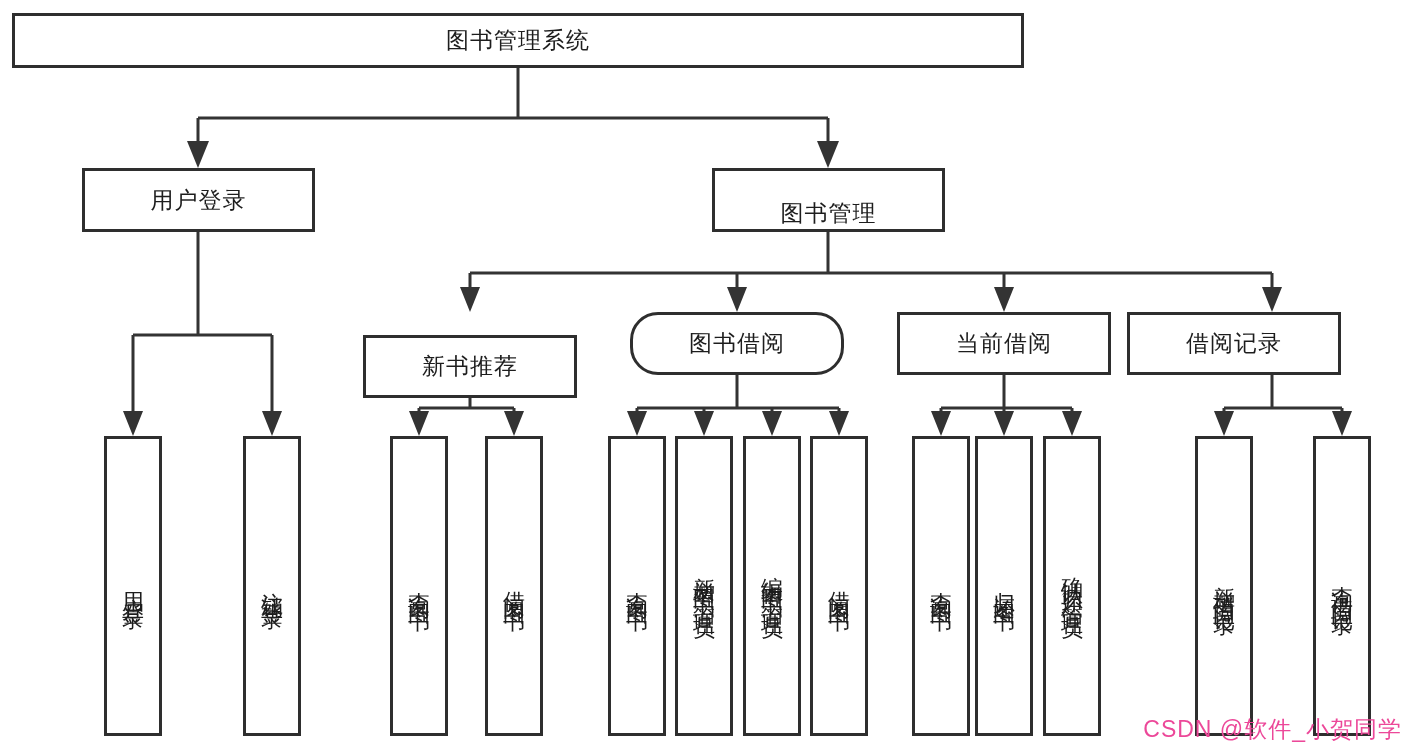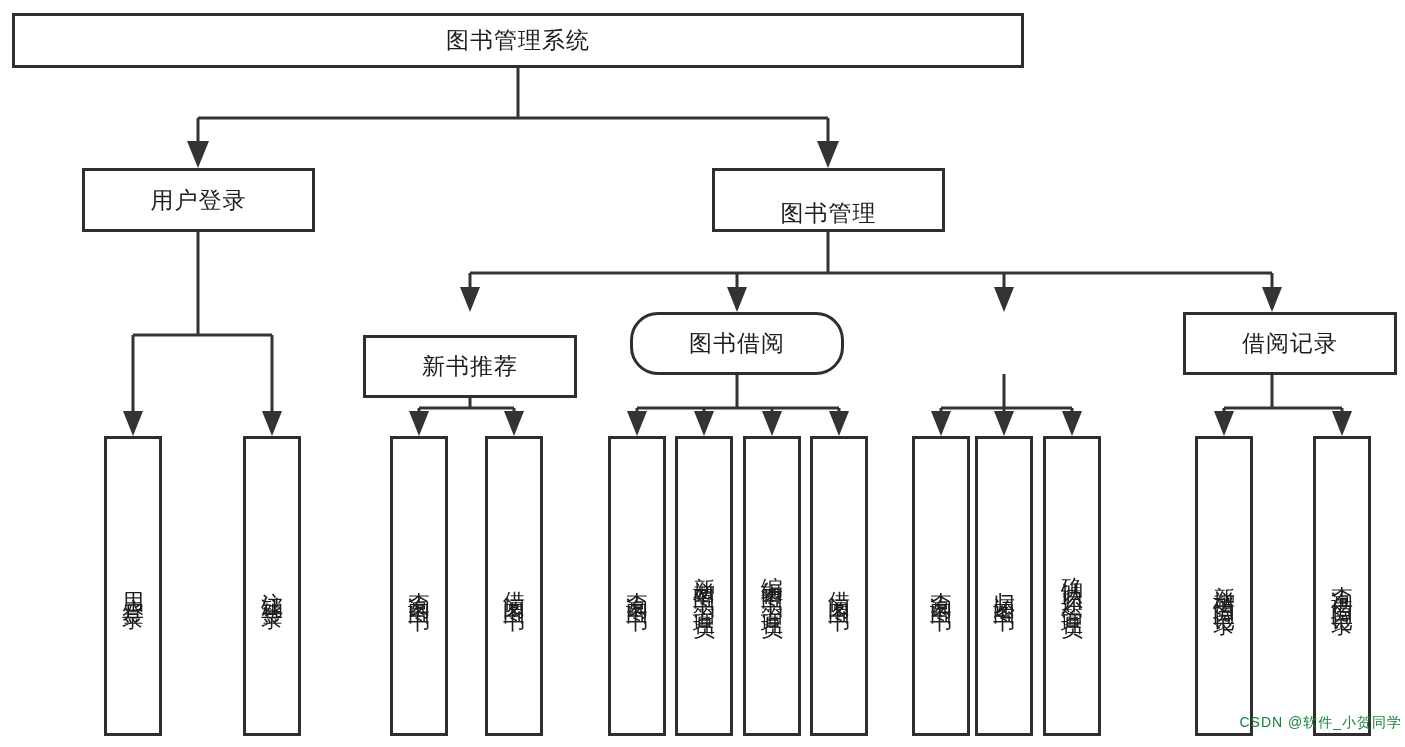--- a/index.html
+++ b/index.html
@@ -43,23 +43,23 @@
     writing-mode: vertical-rl;
     font-size: 22px;
     letter-spacing: 6px;
     line-height: 1.1;
     white-space: nowrap;
   }
   .watermark {
     position: absolute;
     top: 714px;
     right: 3px;
-    font-size: 14px;
+    font-size: 23px;
     letter-spacing: 1px;
-    color: #15803d;
+    color: #ec4899;
     white-space: nowrap;
   }
 </style>
 </head>
 <body>
 
 <div class="canvas">
 
   <svg class="edges" viewBox="0 0 1405 747" fill="none" stroke="#333333" stroke-width="3">
 
@@ -121,21 +121,24 @@
   <div class="box l2-box" style="left:712px;align-items:flex-end;">
     <span class="hlabel">图书管理</span>
   </div>
 
   <div class="box l3-box" style="left:363px;margin-top:23px;">
     <span class="hlabel">新书推荐</span>
   </div>
   <div class="box l3-box" style="left:630px;border-radius:28px;">
     <span class="hlabel">图书借阅</span>
   </div>
-  <div class="box l3-box" style="left:1183px;">
+  <div class="box l3-box" style="left:897px;">
+    <span class="hlabel">当前借阅</span>
+  </div>
+  <div class="box l3-box" style="left:1127px;">
     <span class="hlabel">借阅记录</span>
   </div>
 
   <div class="box l4-box" style="left:104px;">
     <span class="vtext">用户登录</span>
   </div>
   <div class="box l4-box" style="left:243px;">
     <span class="vtext">注销登录</span>
   </div>
 

